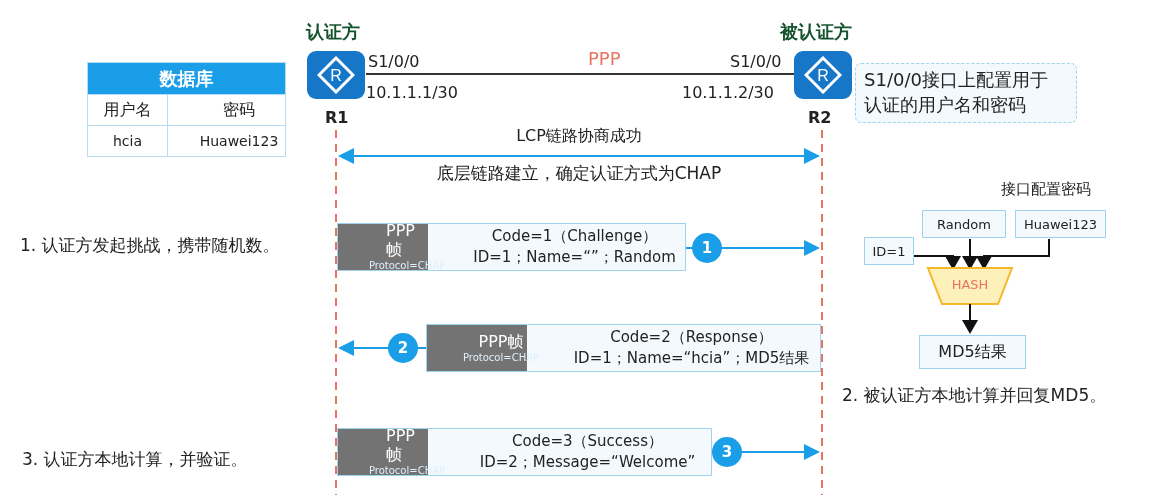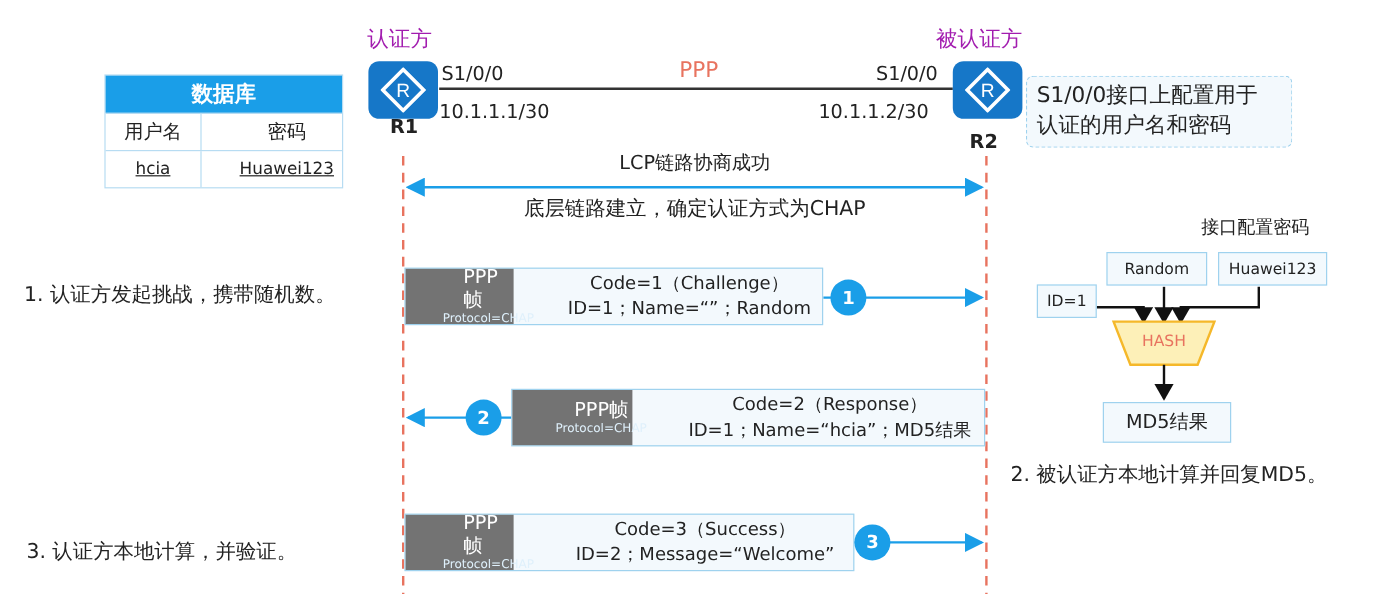--- a/index.html
+++ b/index.html
@@ -7,23 +7,23 @@
   body { position:relative; font-family:"DejaVu Sans","Liberation Sans",sans-serif; color:#222; }
   .abs { position:absolute; }
 
   
   .db { left:87px; top:62px; width:199px; border:1px solid #b7dcf2; }
   .db-title { background:#1a9ee8; color:#fff; font-weight:bold; font-size:18px; text-align:center; height:31px; line-height:31px; }
   .db-row { display:flex; height:31px; border-top:1px solid #b7dcf2;gap:25px; }
   .db-cell { display:flex; align-items:center; justify-content:center; font-size:16px; color:#222; }
   .db-cell.c1 { width:80px; border-right:1px solid #b7dcf2; }
   .db-cell.c2 { flex:1; }
-  .db-row.data .db-cell { font-size:14px;text-decoration:underline; }
+  .db-row.data .db-cell { font-size:14px; }
 
-  .role { font-size:18px; color:#a21caf; }
+  .role { font-size:18px; color:#14532d;font-weight:bold; }
   .router { width:58px; height:48px; background:#1677c8; border-radius:9px; display:flex; align-items:center; justify-content:center; }
   .rname { font-size:16px; font-weight:bold; color:#222; }
   .iface { font-size:16px; color:#222; }
   .ppp-label { font-size:18px; color:#e8735f; }
 
   .note { left:855px; top:63px; width:222px; height:60px; border:1px dashed #9fd2ee; border-radius:6px; background:#f3f9fd; padding:3px 8px; font-size:18px; line-height:25px; color:#222; }
 
   .msg-text { font-size:16px; color:#222; text-align:center; }
   .step-text { font-size:17px; color:#222; white-space:nowrap; }
 
@@ -89,28 +89,28 @@
     <text x="19" y="25" text-anchor="middle" font-size="16" fill="#fff" font-family="Liberation Sans, sans-serif">R</text>
   </svg>
 </div>
 <div class="abs router" style="left:794px;top:51px;">
   <svg width="38" height="38" viewBox="0 0 38 38">
     <polygon points="19,2 36,19 19,36 2,19" fill="none" stroke="#fff" stroke-width="3"></polygon>
     <text x="19" y="25" text-anchor="middle" font-size="16" fill="#fff" font-family="Liberation Sans, sans-serif">R</text>
   </svg>
 </div>
 
-<div class="abs rname" style="left:325px;top:96px;">R1</div>
+<div class="abs rname" style="left:325px;top:108px;">R1</div>
 <div class="abs rname" style="left:808px;top:108px;">R2</div>
 
 <div class="abs iface" style="left:368px;top:52px;">S1/0/0</div>
 <div class="abs iface" style="left:366px;top:83px;">10.1.1.1/30</div>
 <div class="abs iface" style="left:730px;top:52px;">S1/0/0</div>
 <div class="abs iface" style="left:682px;top:83px;">10.1.1.2/30</div>
-<div class="abs ppp-label" style="left:566px;top:48px;">PPP</div>
+<div class="abs ppp-label" style="left:588px;top:48px;">PPP</div>
 
 <div class="abs note">
   <div>S1/0/0接口上配置用于</div>
   <div>认证的用户名和密码</div>
 </div>
 
 <div class="abs msg-text" style="left:340px;top:126px;width:478px;">LCP链路协商成功</div>
 <div class="abs msg-text" style="left:340px;top:162px;width:478px;font-size:17px;">底层链路建立，确定认证方式为CHAP</div>
 
 <div class="abs step-text" style="left:20px;top:234px;">1. 认证方发起挑战，携带随机数。</div>

